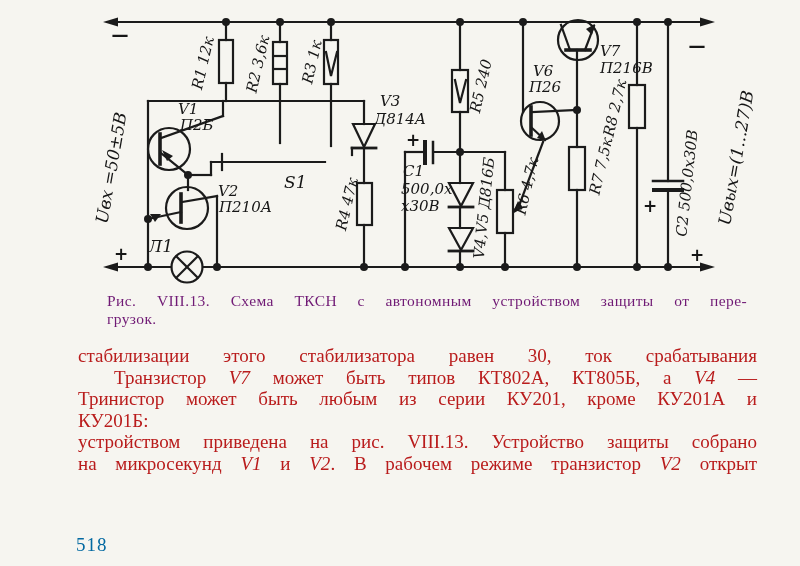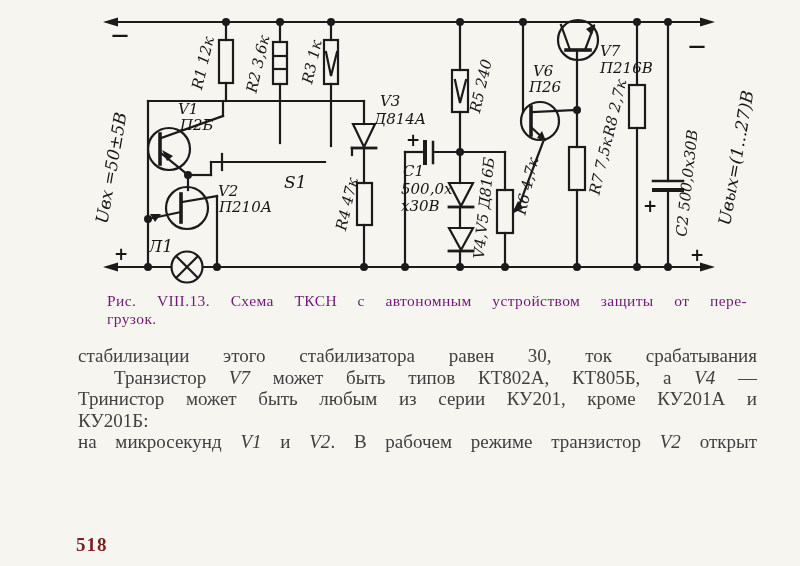--- a/index.html
+++ b/index.html
@@ -14,29 +14,29 @@
   .hand{font-family:"DejaVu Serif", serif;font-style:italic;font-size:15px;}
   .hand-big{font-family:"DejaVu Serif", serif;font-style:italic;font-size:17px;}
   .sign{font-family:"DejaVu Sans", sans-serif;font-size:17px;font-weight:bold;}
   .caption{
     position:absolute;left:107px;top:292px;width:640px;
     font-size:15.5px;line-height:17.5px;letter-spacing:.4px;color:#701a75;
   }
   .caption .jl{text-align:justify;text-align-last:justify;}
   .bodytext{
     position:absolute;left:78px;top:345px;width:679px;
-    font-size:19px;line-height:21.5px;color:#404040;
+    font-size:19px;line-height:21.5px;color:#b91c1c;
   }
   .bodytext .ln{white-space:normal;}
   .bodytext .jl{text-align:justify;text-align-last:justify;}
   .bodytext .ind{text-indent:36px;}
   .bodytext .it, .it{font-style:italic;}
   .pagenum{
     position:absolute;left:76px;top:534px;
-    font-size:19px;font-weight:bold;letter-spacing:1px;color:#7f1d1d;
+    font-size:19px;font-weight:normal;letter-spacing:1px;color:#0369a1;
   }
 </style>
 </head>
 <body>
 
 <div class="page">
 
   <svg width="800" height="290" viewBox="0 0 800 290" fill="none" stroke="#1b1b1b" stroke-width="2.2" stroke-linecap="square">
 
     <g>
@@ -260,18 +260,19 @@
     <div class="jl">Рис. VIII.13. Схема ТКСН с автономным устройством защиты от пере-</div>
     <div>грузок.</div>
   </div>
 
   
   <div class="bodytext">
     <div class="ln jl"><span>стабилизации этого стабилизатора равен 30, ток срабатывания</span></div>
     <div class="ln jl ind"><span>Транзистор </span><span class="it">V7</span><span> может быть типов КТ802А, КТ805Б, а </span><span class="it">V4</span><span> —</span></div>
     <div class="ln jl"><span>Тринистор может быть любым из серии КУ201, кроме КУ201А и</span></div>
     <div class="ln"><span>КУ201Б:</span></div>
+    <div class="ln jl"><span>устройством приведена на рис. VIII.13. Устройство защиты собрано</span></div>
     <div class="ln jl"><span>на микросекунд </span><span class="it">V1</span><span> и </span><span class="it">V2</span><span>. В рабочем режиме транзистор </span><span class="it">V2</span><span> открыт</span></div>
   </div>
 
   <div class="pagenum">518</div>
 
 </div>
 
 </body></html>

